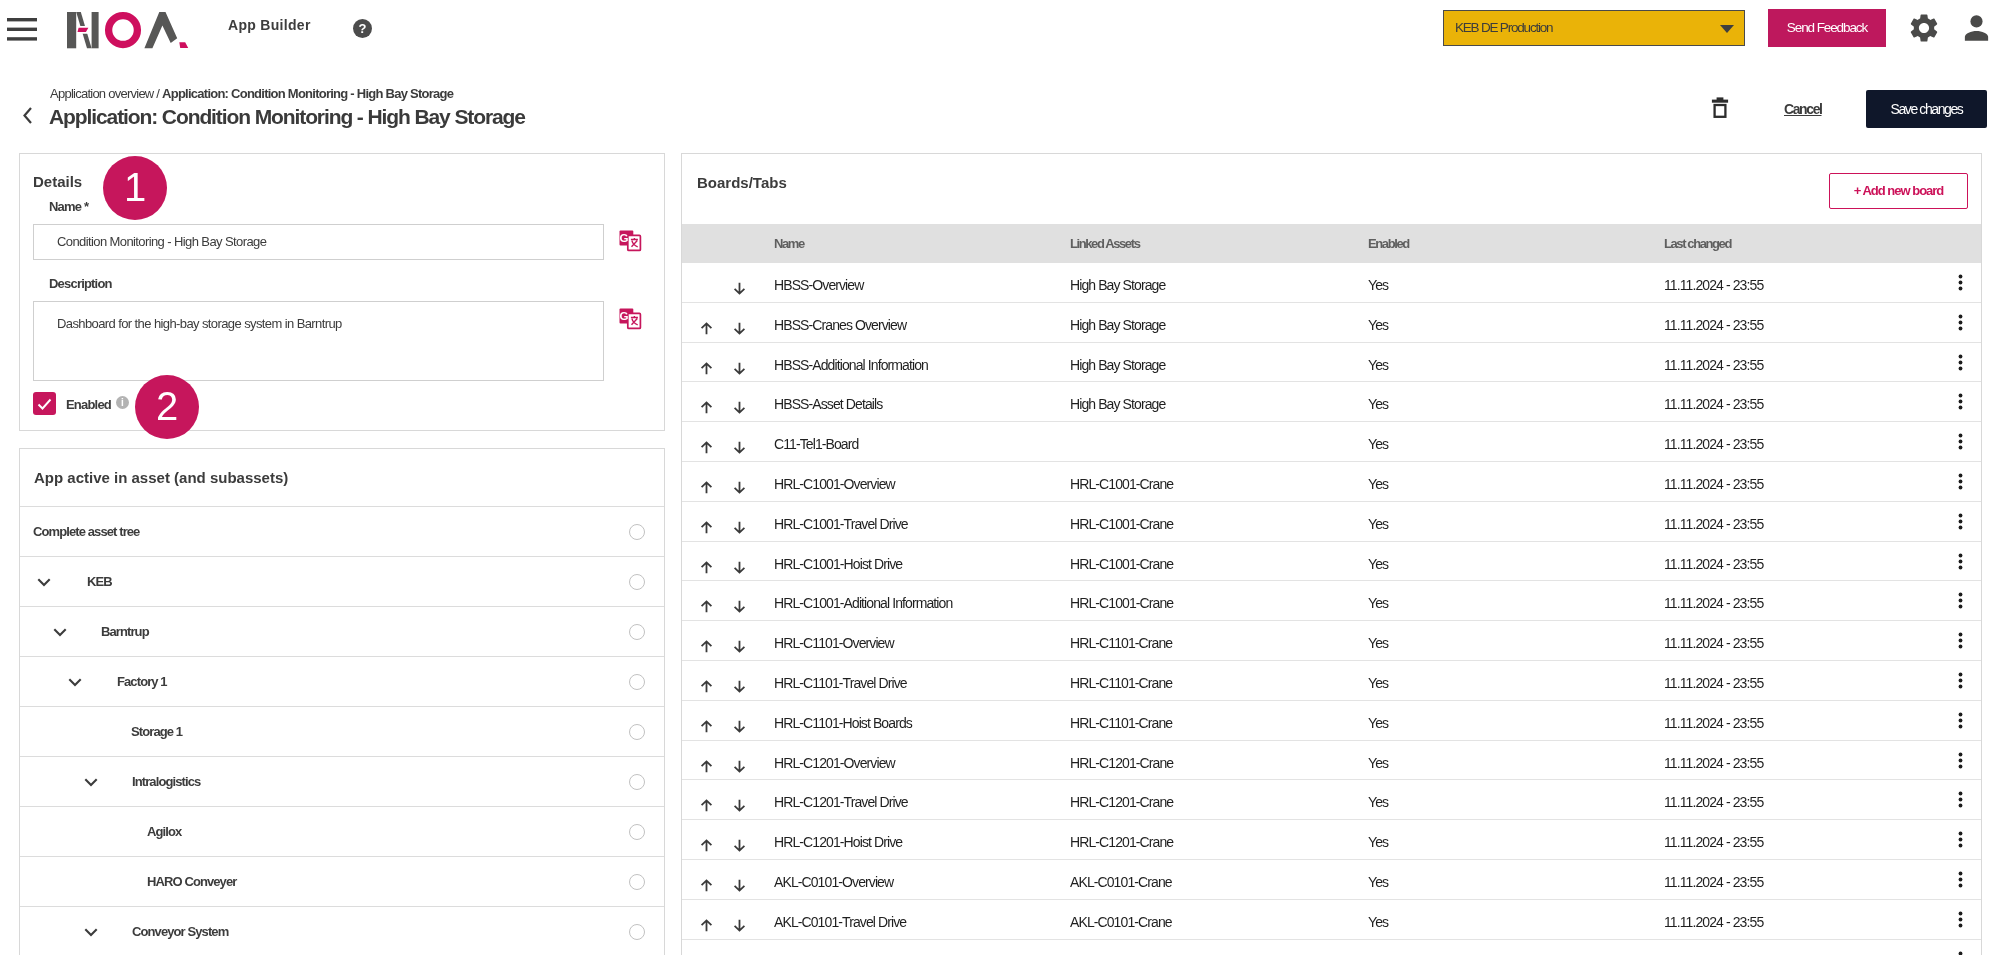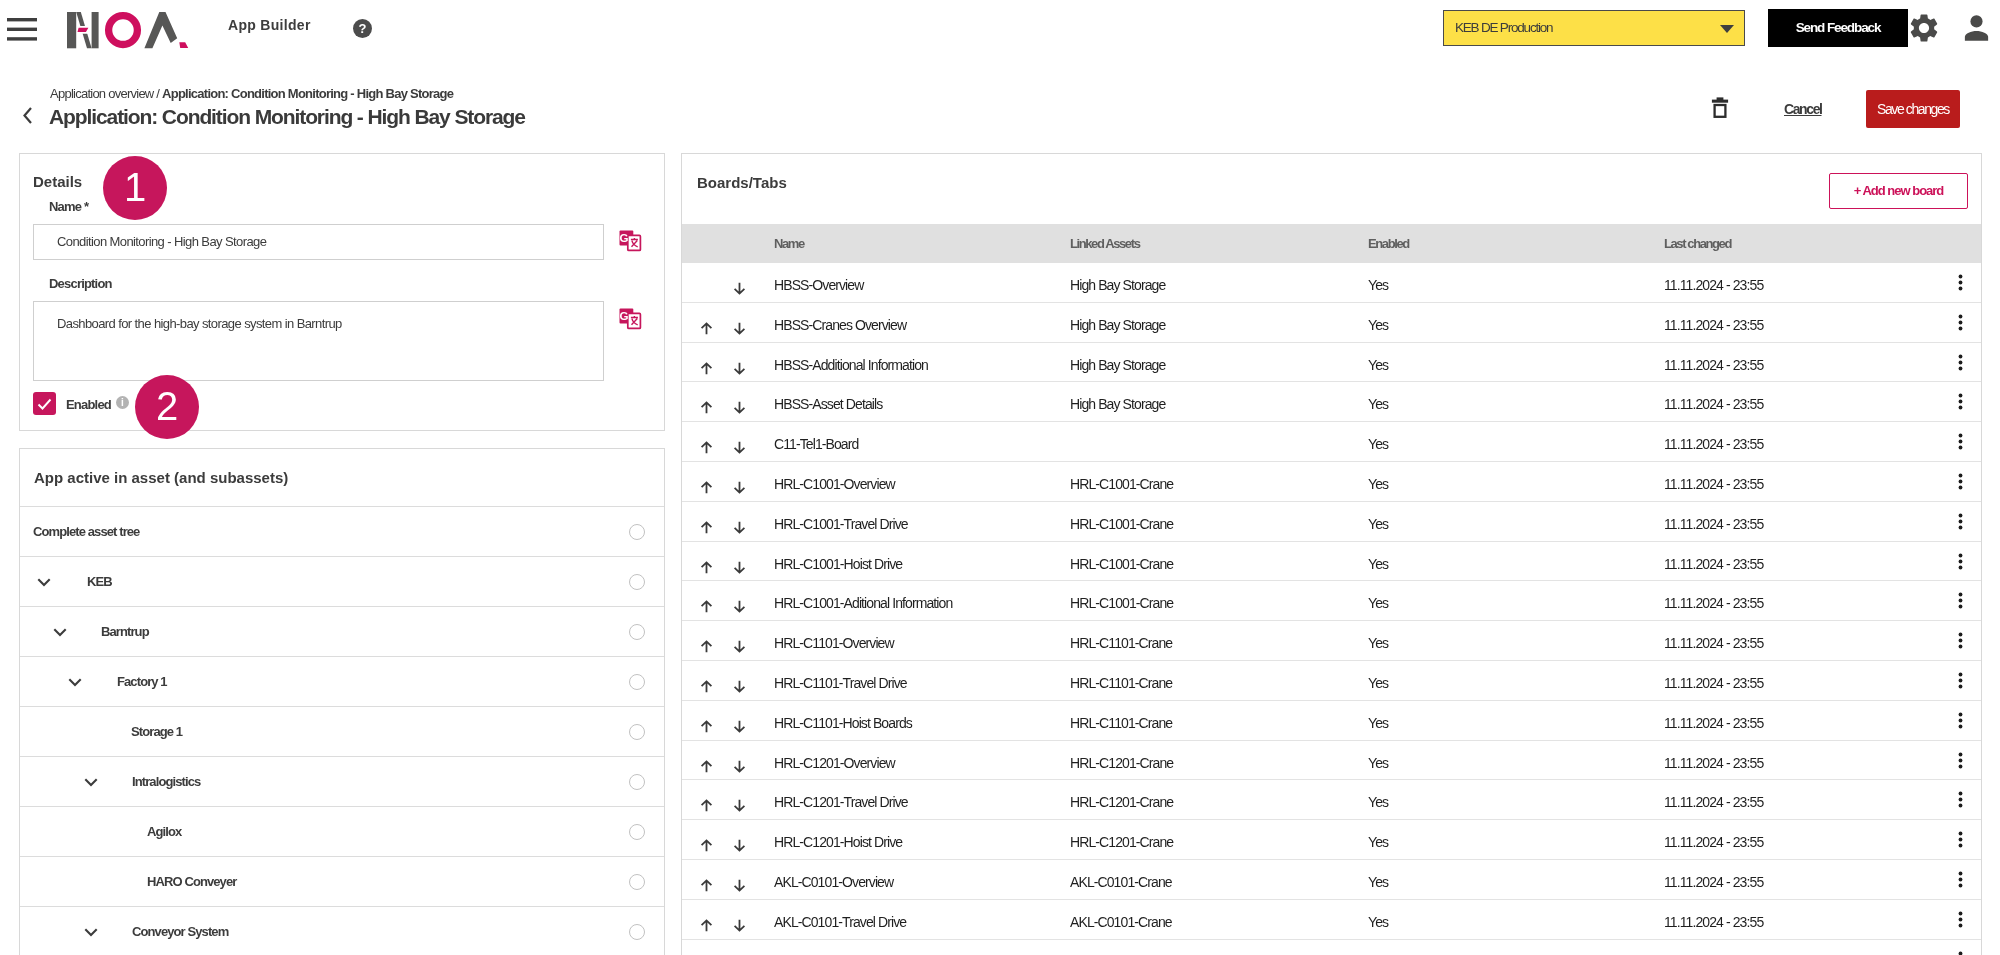--- a/index.html
+++ b/index.html
@@ -36,27 +36,27 @@
 <path d="M77.4 36.3 L92.3 0 L98.5 0 L110.2 26.2 L103.7 31.1 L95.4 13.4 L85.4 36.3 Z"></path>
 </g>
 <g fill="#ce0f5e">
 <polygon points="11.6,15.7 21.4,15.7 18.9,20 10.5,20"></polygon>
 <circle cx="56" cy="18.1" r="14.4" fill="none" stroke="#ce0f5e" stroke-width="7.3"></circle>
 <polygon points="112.3,30.3 118.2,30.3 121.2,36 113.2,36"></polygon>
 </g>
 </svg>
 <div class="abs" style="left:228px;top:17px;font-size:14px;font-weight:bold;color:#3d3d3d;letter-spacing:0.3px">App Builder</div>
 <div class="abs" style="left:353px;top:19px;width:19px;height:19px;border-radius:50%;background:#4c4c4c;color:#fff;font-size:13px;font-weight:bold;text-align:center;line-height:19px;">?</div>
-<div class="abs" style="left:1443px;top:10px;width:302px;height:36px;border:1px solid #4a4a4a;background:#fde047;">
+<div class="abs" style="left:1443px;top:10px;width:302px;height:36px;border:1px solid #4a4a4a;background:#eab308;">
   <span class="abs" style="left:11px;top:9px;font-size:13.5px;color:#3c3c3c;letter-spacing:-1.2px">KEB DE Production</span>
   <svg class="abs" style="right:10px;top:14px" width="14" height="8" viewBox="0 0 14 8">
         <polygon points="0,0 14,0 7,8" fill="#3f3f3f"></polygon>
       </svg>
 </div>
-<div class="abs" style="left:1768px;top:9px;width:140px;height:38px;background:#000000;color:#fff;font-size:13.5px;font-weight:bold;text-align:center;line-height:38px;letter-spacing:-1.1px;">Send Feedback</div>
+<div class="abs" style="left:1768px;top:9px;width:118px;height:38px;background:#be185d;color:#fff;font-size:13.5px;font-weight:normal;text-align:center;line-height:38px;letter-spacing:-1.1px;">Send Feedback</div>
 <svg class="abs" style="left:1907px;top:11px" width="34" height="34" viewBox="0 0 24 24">
       <path fill="#4a4a49" d="M19.14 12.94c.04-.3.06-.61.06-.94 0-.32-.02-.64-.07-.94l2.03-1.58c.18-.14.23-.41.12-.61l-1.92-3.32c-.12-.22-.37-.29-.59-.22l-2.39.96c-.5-.38-1.03-.7-1.62-.94l-.36-2.54c-.04-.24-.24-.41-.48-.41h-3.84c-.24 0-.43.17-.47.41l-.36 2.54c-.59.24-1.13.57-1.62.94l-2.39-.96c-.22-.08-.47 0-.59.22L2.74 8.87c-.12.21-.08.47.12.61l2.03 1.58c-.05.3-.09.63-.09.94s.02.64.07.94l-2.03 1.58c-.18.14-.23.41-.12.61l1.92 3.32c.12.22.37.29.59.22l2.39-.96c.5.38 1.03.7 1.62.94l.36 2.54c.05.24.24.41.48.41h3.84c.24 0 .44-.17.47-.41l.36-2.54c.59-.24 1.13-.56 1.62-.94l2.39.96c.22.08.47 0 .59-.22l1.92-3.32c.12-.22.07-.47-.12-.61l-2.01-1.58zM12 15.6c-1.98 0-3.6-1.62-3.6-3.6s1.62-3.6 3.6-3.6 3.6 1.62 3.6 3.6-1.62 3.6-3.6 3.6z"></path>
     </svg>
 <svg class="abs" style="left:1961px;top:14px" width="31" height="29" viewBox="0 0 24 21">
       <g fill="#4a4a49">
         <circle cx="12" cy="5" r="4.7"></circle>
         <path d="M12 12.4c-4.1 0-9 2-9 4.5v3.1h18v-3.1c0-2.5-4.9-4.5-9-4.5z"></path>
       </g>
     </svg>
 
@@ -64,21 +64,21 @@
 <svg class="abs" style="left:23px;top:107px" width="9" height="17" viewBox="0 0 9 17">
       <path d="M8 1 L1.5 8.5 L8 16" fill="none" stroke="#3c3c3c" stroke-width="2.2"></path>
     </svg>
 <div class="abs" style="left:49px;top:105px;font-size:21px;font-weight:bold;color:#3a3a3a;letter-spacing:-1.1px">Application: Condition Monitoring - High Bay Storage</div>
 <svg class="abs" style="left:1711px;top:97px" width="18" height="22" viewBox="0 0 18 22">
 <rect x="5.6" y="0.4" width="6.8" height="3" fill="#2c2c2c"></rect>
 <rect x="0.9" y="2.6" width="16.2" height="3.1" fill="#2c2c2c"></rect>
 <rect x="3.6" y="8" width="10.8" height="11.8" fill="none" stroke="#2c2c2c" stroke-width="2.3"></rect>
 </svg>
 <div class="abs" style="left:1784px;top:101px;font-size:14px;font-weight:bold;color:#3c3c3c;text-decoration:underline;letter-spacing:-1.4px;">Cancel</div>
-<div class="abs" style="left:1866px;top:90px;width:94px;height:38px;background:#b91c1c;border-radius:2px;color:#fff;font-size:14px;text-align:center;line-height:38px;letter-spacing:-1.4px;">Save changes</div>
+<div class="abs" style="left:1866px;top:90px;width:121px;height:38px;background:#0f172a;border-radius:2px;color:#fff;font-size:14px;text-align:center;line-height:38px;letter-spacing:-1.4px;">Save changes</div>
 
 <div class="panel" style="left:19px;top:153px;width:646px;height:278px;"></div>
 <div class="abs phead" style="left:33px;top:173px">Details</div>
 <div class="circle" style="left:103px;top:156px">1</div>
 <div class="abs lbl" style="left:49px;top:199px">Name *</div>
 <div class="input" style="left:33px;top:224px;width:571px;height:36px;">
       <span class="abs" style="left:23px;top:9px">Condition Monitoring - High Bay Storage</span>
     </div>
 <svg class="abs" style="left:619px;top:230px" width="23" height="22" viewBox="0 0 23 22">
 <rect x="0.5" y="0.5" width="13.8" height="15" rx="1" fill="#c6165c"></rect>

